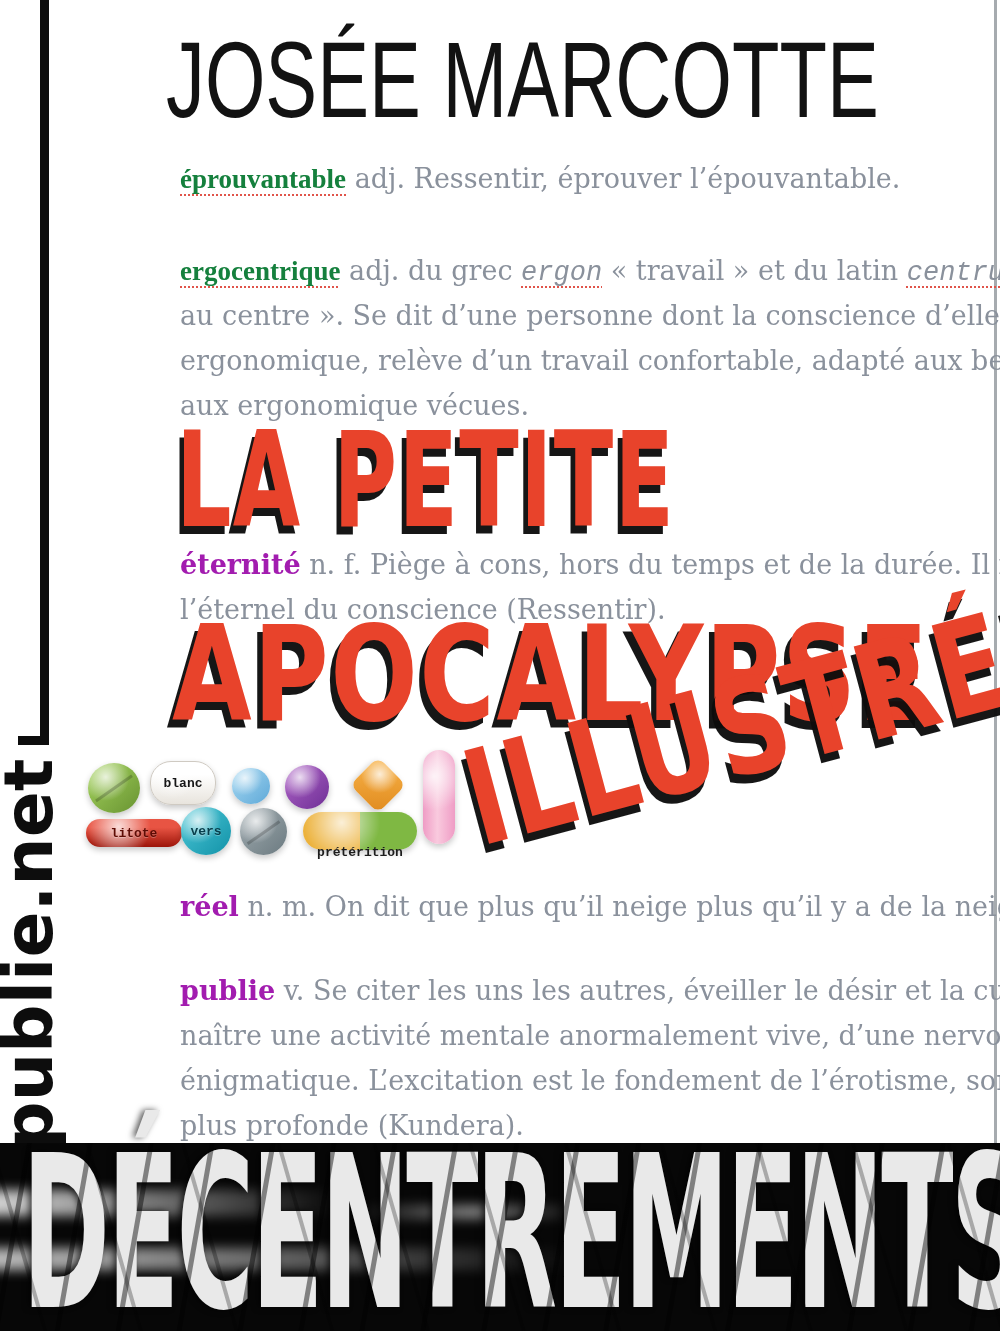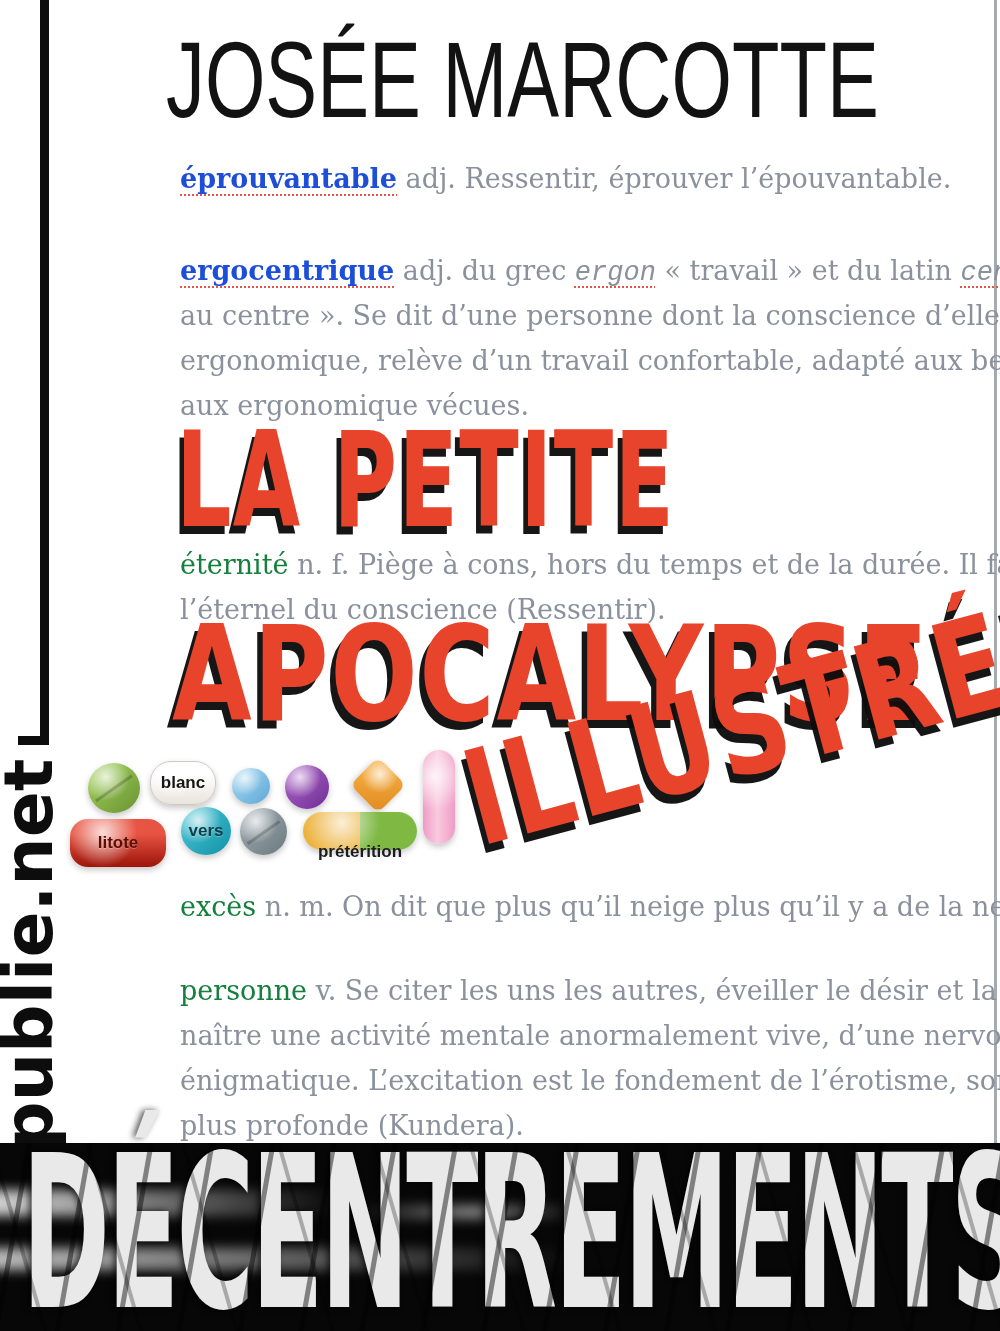--- a/index.html
+++ b/index.html
@@ -8,41 +8,41 @@
   
   .author{position:absolute;left:166px;top:26px;font-size:108px;line-height:108px;
           font-weight:400;color:#121212;letter-spacing:0px;white-space:nowrap;
           transform:scaleX(.72);transform-origin:left top;
           font-family:"Liberation Sans",sans-serif;}
   
   .entry{position:absolute;left:180px;width:900px;
          font-family:"DejaVu Serif","Liberation Serif",serif;
          font-size:27px;color:#8a919c;}
   .eline{height:45px;line-height:45px;white-space:nowrap;}
-  .entry .head{font-weight:normal;color:#15803d;}
-  .entry .headu{font-weight:bold;color:#1d4ed8;
-         text-decoration:underline dotted #e0544a 2px;text-underline-offset:6px;}
+  .entry .head{font-weight:bold;color:#a21caf;}
+  .entry .headu{font-weight:bold;color:#15803d;
+         text-decoration:underline dotted #e0544a 2px;text-underline-offset:6px;font-family:Liberation Serif, serif;}
   .entry .it{}
   .entry .itu{font-style:italic;
          text-decoration:underline dotted #e0544a 2px;text-underline-offset:6px;font-family:Liberation Mono, monospace;}
   
   .rtitle{position:absolute;font-family:"DejaVu Sans","Liberation Sans",sans-serif;
           font-weight:bold;color:#e8432b;white-space:nowrap;
           text-shadow:-7px 8px 0 rgba(12,12,12,.96);transform-origin:left top;}
   .t1{left:176px;top:418px;font-size:132px;line-height:125px;letter-spacing:2px;
       transform:scaleX(.66);}
   .t2{left:172px;top:612px;font-size:132px;line-height:125px;letter-spacing:2px;
       transform:scaleX(.78);}
   .t3{left:452px;top:742px;font-size:132px;line-height:125px;letter-spacing:2px;
       transform:rotate(-15deg) scaleX(.78);}
   
   .pill{position:absolute;box-shadow:0 3px 6px rgba(0,0,0,.22);}
   .pill .plabel{position:absolute;inset:0;display:flex;align-items:center;justify-content:center;
-        font-weight:bold;font-size:17px;letter-spacing:0;
-        font-family:Liberation Sans, sans-serif;text-shadow:0 1px 0 rgba(255,255,255,.25);}
+        font-weight:bold;font-size:13px;letter-spacing:0;
+        font-family:Liberation Mono, monospace;text-shadow:0 1px 0 rgba(255,255,255,.25);}
   .pill .score{position:absolute;left:8%;top:48%;width:84%;height:3px;
         background:rgba(0,0,0,.20);transform:rotate(-35deg);}
   
   .rule{position:absolute;left:40px;top:0;width:9px;height:745px;background:#0d0d0d;}
   .rule-foot{position:absolute;left:18px;top:736px;width:31px;height:9px;background:#0d0d0d;}
   .publisher{position:absolute;left:-2px;top:1150px;font-size:68px;font-weight:bold;
         color:#0d0d0d;white-space:nowrap;letter-spacing:0px;
         font-family:"DejaVu Sans","Liberation Sans",sans-serif;
         transform:rotate(-90deg);transform-origin:left top;line-height:62px;}
   
@@ -87,24 +87,24 @@
         <div class="eline"><span class="headu">ergocentrique</span><span> </span><span class="it">adj.</span><span> du grec </span><span class="itu">ergon</span><span> « travail » et du latin </span><span class="itu">centrum</span></div>
         <div class="eline"><span>au centre ». Se dit d’une personne dont la conscience d’elle-même est</span></div>
         <div class="eline"><span>ergonomique, relève d’un travail confortable, adapté aux besoins réel</span></div>
         <div class="eline"><span>aux ergonomique vécues.</span></div>
       </div>
       <div class="entry" style="top: 542px;">
         <div class="eline"><span class="head">éternité</span><span> </span><span class="it">n. f.</span><span> Piège à cons, hors du temps et de la durée. </span><span class="it">Il faut tirer</span></div>
         <div class="eline"><span class="it">l’éternel du conscience</span><span> (Ressentir).</span></div>
       </div>
       <div class="entry" style="top: 884px;">
-        <div class="eline"><span class="head">excès</span><span> </span><span class="it">n. m.</span><span> On dit que plus qu’il neige plus qu’il y a de la neige.</span></div>
+        <div class="eline"><span class="head">réel</span><span> </span><span class="it">n. m.</span><span> On dit que plus qu’il neige plus qu’il y a de la neige.</span></div>
       </div>
       <div class="entry" style="top: 968px;">
-        <div class="eline"><span class="head">personne</span><span> </span><span class="it">v.</span><span> Se citer les uns les autres, éveiller le désir et la curiosité, fa</span></div>
+        <div class="eline"><span class="head">publie</span><span> </span><span class="it">v.</span><span> Se citer les uns les autres, éveiller le désir et la curiosité, fa</span></div>
         <div class="eline"><span>naître une activité mentale anormalement vive, d’une nervosité</span></div>
         <div class="eline"><span>énigmatique. </span><span class="it">L’excitation est le fondement de l’érotisme, son énigme la</span></div>
         <div class="eline"><span class="it">plus profonde</span><span> (Kundera).</span></div>
       </div>
     </div>
 
   <div class="rtitle t1">LA PETITE</div>
   <div class="rtitle t2">APOCALYPSE</div>
   <div class="rtitle t3">ILLUSTRÉE</div>
 
@@ -112,21 +112,21 @@
       <div class="pill round" style="left: 88px; top: 763px; width: 52px; height: 50px; border-radius: 50%; background: radial-gradient(circle at 34% 28%, rgba(255, 255, 255, 0.8), rgba(255, 255, 255, 0) 48%), linear-gradient(135deg, rgb(166, 212, 95), rgb(104, 147, 49));">
         <div class="score"></div>
       </div>
       <div class="pill capsule" style="left: 150px; top: 761px; width: 64px; height: 42px; border-radius: 21px; background: radial-gradient(circle at 34% 28%, rgba(255, 255, 255, 0.8), rgba(255, 255, 255, 0) 48%), linear-gradient(rgb(255, 255, 255) 30%, rgb(232, 228, 221)); border: 1px solid rgb(207, 202, 194);">
         <span class="plabel" style="color: rgb(22, 22, 22);">blanc</span>
       </div>
       <div class="pill round" style="left: 232px; top: 768px; width: 38px; height: 36px; border-radius: 50%; background: radial-gradient(circle at 34% 28%, rgba(255, 255, 255, 0.8), rgba(255, 255, 255, 0) 48%), linear-gradient(135deg, rgb(168, 217, 242), rgb(95, 169, 216));"></div>
       <div class="pill round" style="left: 285px; top: 765px; width: 44px; height: 44px; border-radius: 50%; background: radial-gradient(circle at 34% 28%, rgba(255, 255, 255, 0.8), rgba(255, 255, 255, 0) 48%), linear-gradient(135deg, rgb(176, 102, 200), rgb(111, 47, 150));"></div>
       <div class="pill diamond" style="left: 358px; top: 765px; width: 40px; height: 40px; border-radius: 9px; transform: rotate(45deg); background: radial-gradient(circle at 34% 28%, rgba(255, 255, 255, 0.8), rgba(255, 255, 255, 0) 48%), linear-gradient(135deg, rgb(249, 180, 74), rgb(224, 139, 31));"></div>
       <div class="pill capsule-v" style="left: 423px; top: 750px; width: 32px; height: 94px; border-radius: 16px; background: radial-gradient(circle at 34% 28%, rgba(255, 255, 255, 0.8), rgba(255, 255, 255, 0) 48%), linear-gradient(90deg, rgb(239, 156, 197), rgb(249, 202, 222) 45%, rgb(239, 156, 197));"></div>
-      <div class="pill capsule" style="left: 70px; top: 819px; width: 96px; height: 48px; border-radius: 18px; background: radial-gradient(circle at 34% 28%, rgba(255, 255, 255, 0.8), rgba(255, 255, 255, 0) 48%), linear-gradient(rgb(232, 84, 67) 30%, rgb(156, 20, 9)); text-align: center;">
+      <div class="pill capsule" style="left: 86px; top: 819px; width: 96px; height: 28px; border-radius: 18px; background: radial-gradient(circle at 34% 28%, rgba(255, 255, 255, 0.8), rgba(255, 255, 255, 0) 48%), linear-gradient(rgb(232, 84, 67) 30%, rgb(156, 20, 9)); text-align: center;">
         <span class="plabel" style="color: rgb(95, 12, 5);">litote</span>
       </div>
       <div class="pill round" style="left: 181px; top: 807px; width: 50px; height: 48px; border-radius: 50%; background: radial-gradient(circle at 34% 28%, rgba(255, 255, 255, 0.8), rgba(255, 255, 255, 0) 48%), linear-gradient(135deg, rgb(79, 201, 216), rgb(18, 146, 168));">
         <span class="plabel" style="color: rgb(8, 63, 76);">vers</span>
       </div>
       <div class="pill round" style="left: 240px; top: 808px; width: 47px; height: 47px; border-radius: 50%; background: radial-gradient(circle at 34% 28%, rgba(255, 255, 255, 0.8), rgba(255, 255, 255, 0) 48%), linear-gradient(135deg, rgb(163, 173, 178), rgb(107, 122, 128));">
         <div class="score"></div>
       </div>
       <div class="pill capsule-2" style="left: 303px; top: 812px; width: 114px; height: 38px; border-radius: 19px; background: radial-gradient(circle at 34% 28%, rgba(255, 255, 255, 0.8), rgba(255, 255, 255, 0) 48%), linear-gradient(90deg, rgb(236, 178, 60) 0px, rgb(236, 178, 60) 50%, rgb(127, 184, 67) 50%, rgb(127, 184, 67) 100%);">
         <span class="plabel" style="color: rgb(28, 28, 28); margin-top: 40px;">prétérition</span>

